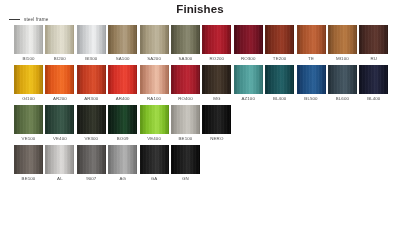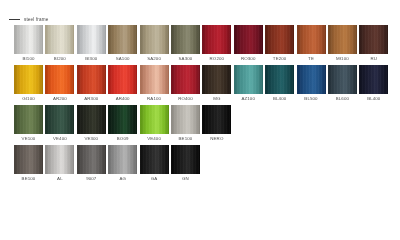--- a/index.html
+++ b/index.html
@@ -98,20 +98,21 @@
     letter-spacing: 0.12px;
     white-space: nowrap;
     text-align: center;
   }
 </style>
 </head>
 <body>
 
 <div id="page">
 
+  <div class="title">Finishes</div>
 
   <div class="legend">
     <span class="legend-dash"></span>
     <span class="legend-label">steel frame</span>
   </div>
 
   <div class="grid" id="swatch-grid">
       <div class="row">
         <div class="cell">
           <div class="swatch" style="background: linear-gradient(90deg, rgb(169, 169, 167) 0%, rgb(201, 201, 199) 22%, rgb(240, 240, 238) 58%, rgb(201, 201, 199) 82%, rgb(169, 169, 167) 100%);">

